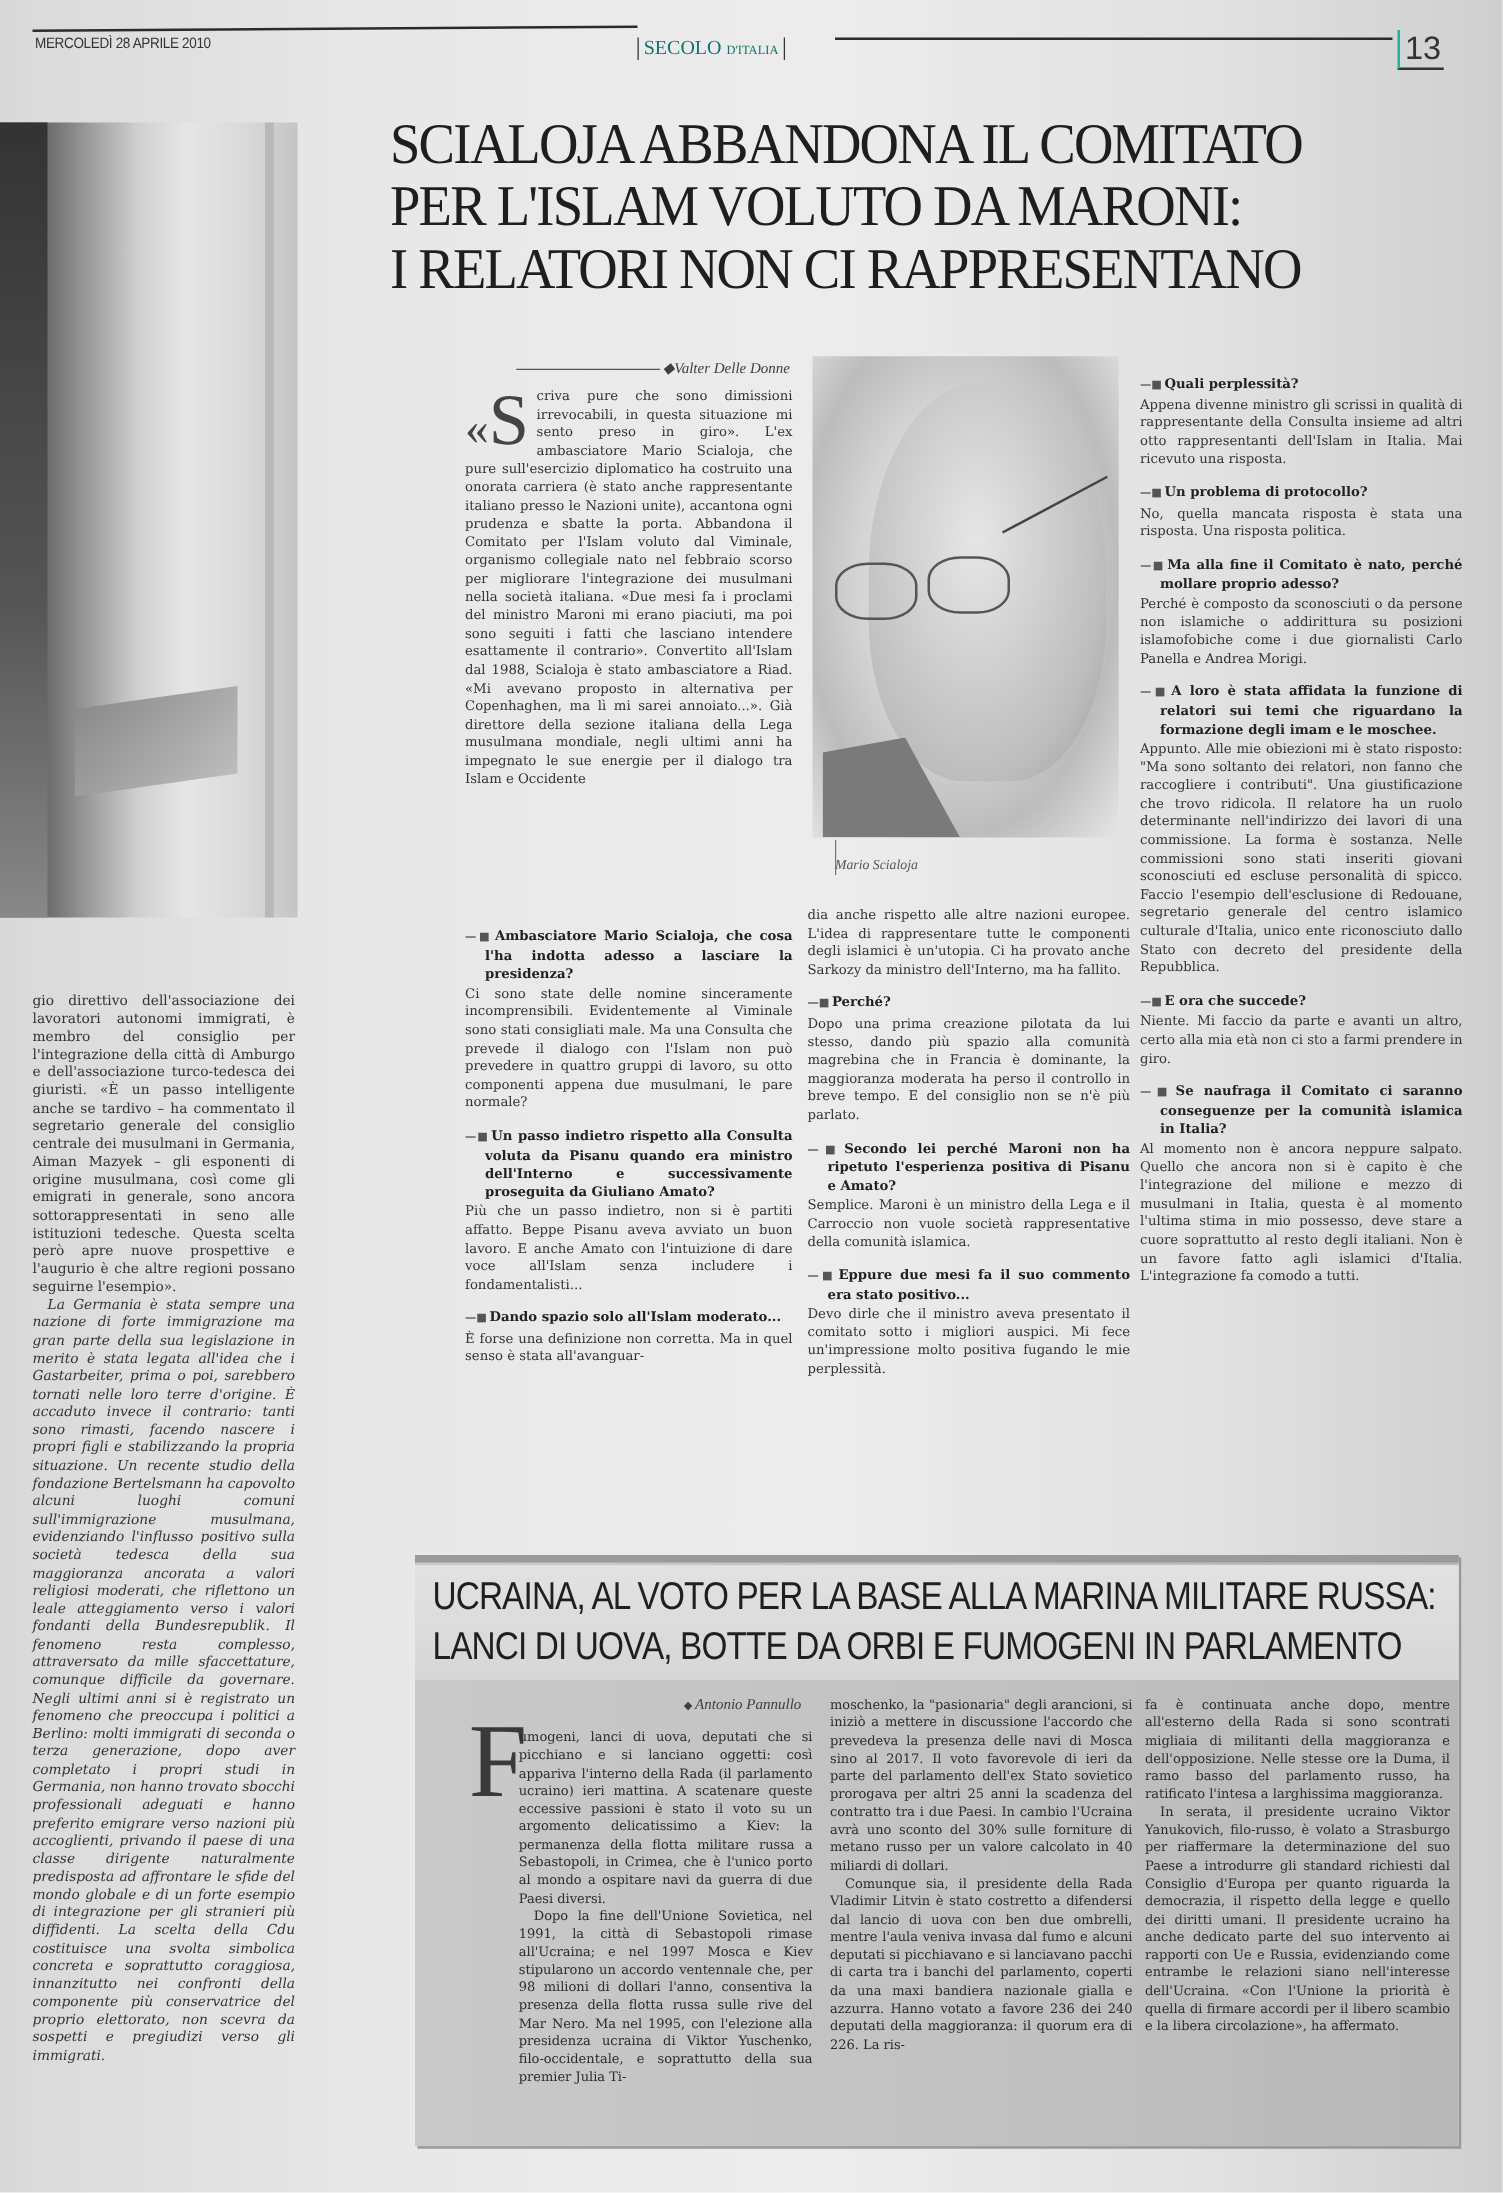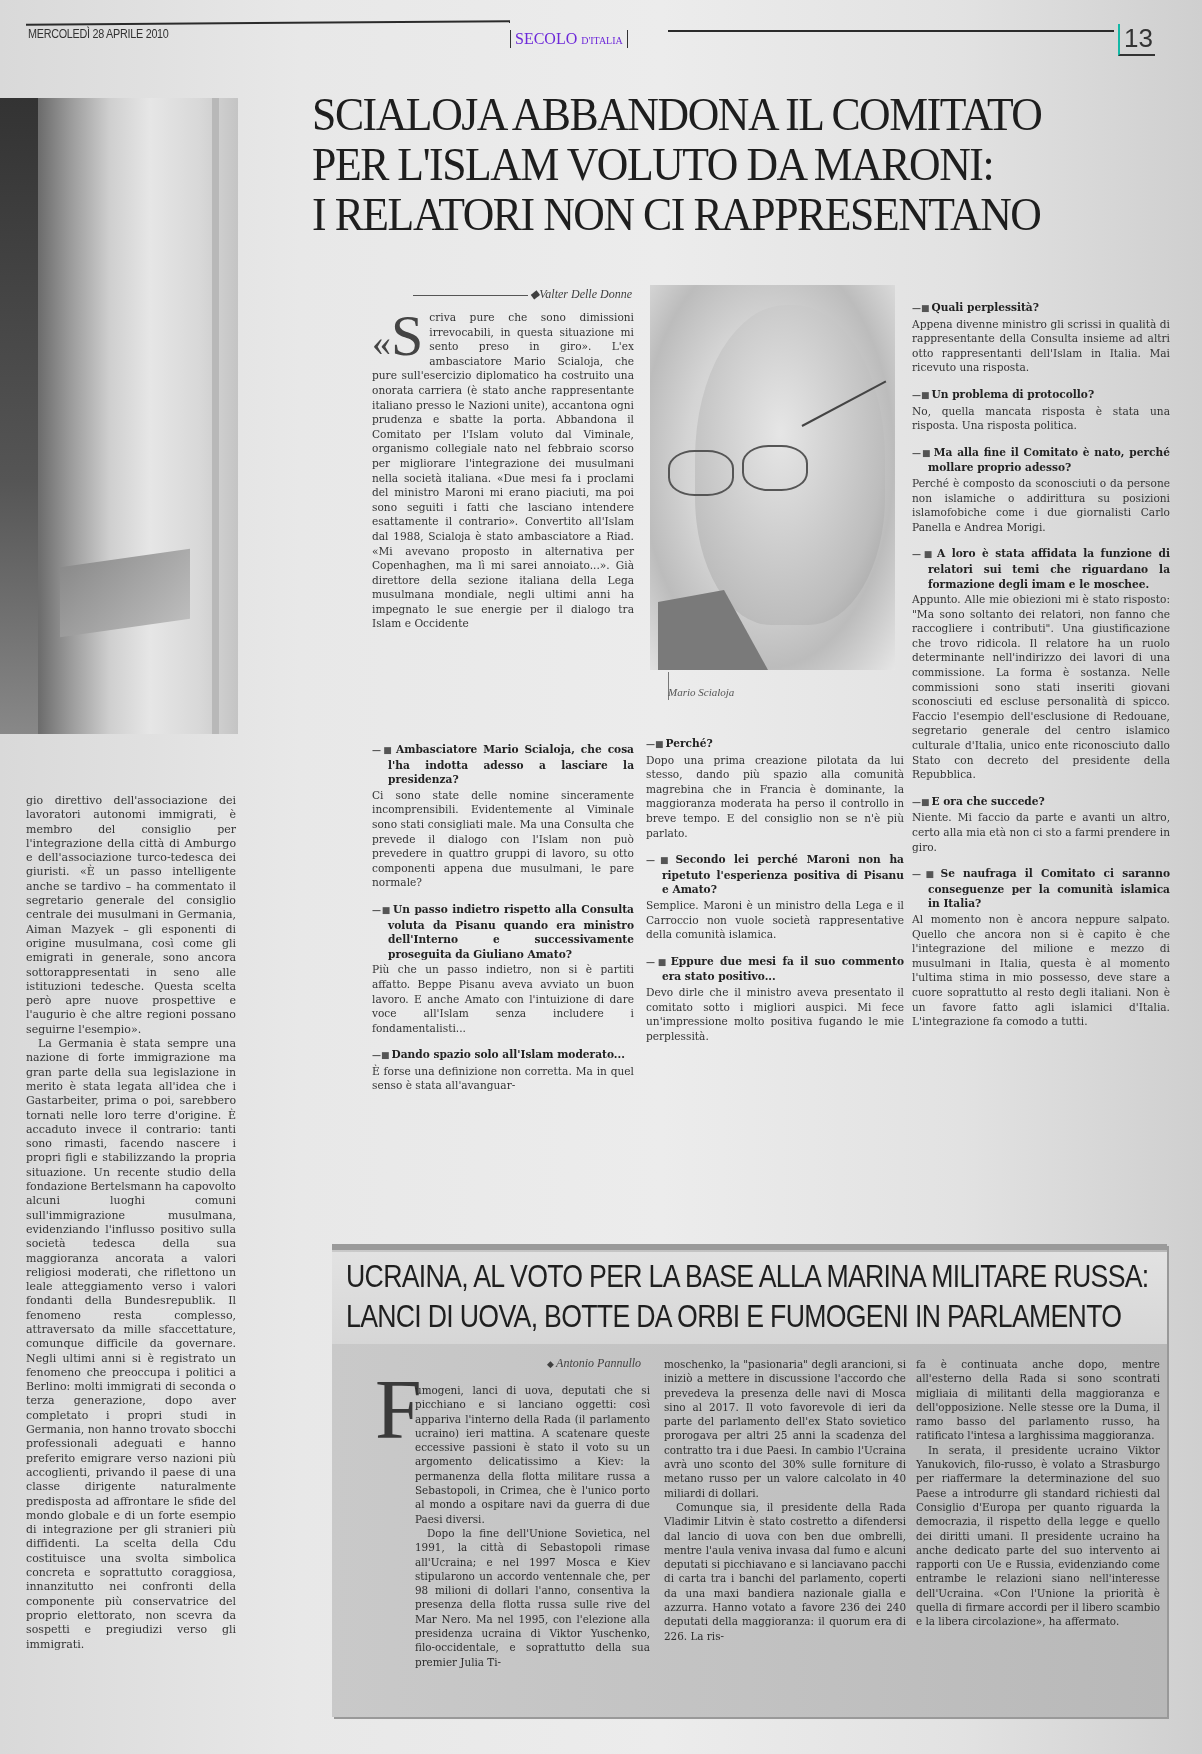--- a/index.html
+++ b/index.html
@@ -7,21 +7,21 @@
     width: 1202px; height: 1754px; overflow: hidden;
     background: linear-gradient(90deg, #d9d9d9 0%, #e8e8e8 25%, #ececec 55%, #e2e2e2 80%, #cfcfcf 100%);
     font-family: "DejaVu Serif", serif;
     color: #2a2a2a;
     position: relative;
   }
   .abs { position: absolute; }
   
   .mast-line { position: absolute; height: 2px; background: #2b2b2b; }
   #date { left: 28px; top: 27px; font-family: "Liberation Sans", sans-serif; font-size: 12px; letter-spacing: -0.3px; color: #333; transform: scaleX(0.9); transform-origin: left; }
-  #paper { left: 510px; top: 30px; font-family: "Liberation Serif", serif; font-size: 16px; color: #6d28d9; border-left: 1.5px solid #333; border-right: 1.5px solid #333; padding: 0 4px; }
+  #paper { left: 510px; top: 30px; font-family: "Liberation Serif", serif; font-size: 16px; color: #0f766e; border-left: 1.5px solid #333; border-right: 1.5px solid #333; padding: 0 4px; }
   #paper small { font-size: 10px; }
   #pagenum { left: 1118px; top: 24px; font-family: "Liberation Sans", sans-serif; font-size: 26px; color: #333; border-left: 2px solid #14b8a6; border-bottom: 2px solid #333; padding: 0 2px 2px 4px; line-height: 28px; }
   
   #left-photo { left: 0; top: 98px; width: 238px; height: 636px; background:
       linear-gradient(90deg, #5a5a5a 0px, #6e6e6e 40px, #9a9a9a 70px, #cfcfcf 110px, #e6e6e6 150px, #d8d8d8 200px, #c4c4c4 238px); }
   #left-photo .pole { position: absolute; left: 212px; top: 0; width: 7px; height: 636px; background: #b8b8b8; }
   #left-photo .dark { position: absolute; left: 0; top: 0; width: 38px; height: 636px; background: linear-gradient(180deg,#333,#555 60%,#888); }
   #left-photo .box { position: absolute; left: 60px; top: 460px; width: 130px; height: 70px; background: linear-gradient(135deg,#8a8a8a,#bdbdbd); transform: skewY(-8deg); }
   
   #headline { left: 312px; top: 90px; width: 860px; font-family: "Liberation Serif", serif; font-size: 46px; line-height: 50px; color: #1e1e1e; letter-spacing: -1.5px; transform: scaleX(0.95); transform-origin: left; }
@@ -36,21 +36,21 @@
   .col .q { font-weight: bold; color: #222; margin-top: 12px; padding-left: 16px; text-indent: -16px; }
   .col .q::before { content: "—■"; font-size: 9px; color: #555; margin-right: 2px; }
   .col .a { margin-top: 1px; }
   .dropcap { float: left; font-family: "Liberation Serif", serif; font-size: 58px; line-height: 48px; margin: 2px 6px 0 0; color: #444; }
   .dropcap .guil { font-size: 38px; }
   #col-a { left: 372px; top: 310px; width: 262px; }
   #col-b { left: 372px; top: 742px; width: 262px; }
   #col-c { left: 646px; top: 724px; width: 258px; }
   #col-d { left: 912px; top: 284px; width: 258px; }
   #col-left { left: 26px; top: 794px; width: 210px; font-size: 11px; line-height: 14.3px; }
-  #col-left p + p { text-indent: 12px; }
+  #col-left p + p { text-indent: 12px; font-style: italic; }
   
   #portrait { left: 650px; top: 285px; width: 245px; height: 385px; background: radial-gradient(ellipse at 48% 45%, #e9e9e9 0%, #d4d4d4 45%, #bcbcbc 70%, #e6e6e6 100%); overflow: hidden; }
   #portrait .face { position: absolute; left: 45px; top: 20px; width: 190px; height: 320px; border-radius: 48% 48% 40% 40%; background: radial-gradient(ellipse at 45% 40%, #e6e6e6, #bdbdbd 70%, #9d9d9d); }
   #portrait .glasses { position: absolute; left: 18px; top: 165px; width: 62px; height: 42px; border: 2px solid #555; border-radius: 40%; }
   #portrait .glasses2 { position: absolute; left: 92px; top: 160px; width: 62px; height: 42px; border: 2px solid #555; border-radius: 40%; }
   #portrait .temple { position: absolute; left: 152px; top: 140px; width: 95px; height: 2px; background: #444; transform: rotate(-28deg); transform-origin: left; }
   #portrait .jacket { position: absolute; left: 8px; top: 305px; width: 110px; height: 80px; background: #7a7a7a; clip-path: polygon(0 15%, 60% 0, 100% 100%, 0 100%); }
   #caption { left: 668px; top: 686px; font-family: "Liberation Serif", serif; font-style: italic; font-size: 11px; color: #555; }
   #caption-rule { left: 668px; top: 672px; width: 1px; height: 28px; background: #777; }
   
@@ -109,20 +109,21 @@
 <div class="col" id="col-b">
   <p class="q" style="margin-top:0">Ambasciatore Mario Scialoja, che cosa l'ha indotta adesso a lasciare la presidenza?</p>
   <p class="a">Ci sono state delle nomine sinceramente incomprensibili. Evidentemente al Viminale sono stati consigliati male. Ma una Consulta che prevede il dialogo con l'Islam non può prevedere in quattro gruppi di lavoro, su otto componenti appena due musulmani, le pare normale?</p>
   <p class="q">Un passo indietro rispetto alla Consulta voluta da Pisanu quando era ministro dell'Interno e successivamente proseguita da Giuliano Amato?</p>
   <p class="a">Più che un passo indietro, non si è partiti affatto. Beppe Pisanu aveva avviato un buon lavoro. E anche Amato con l'intuizione di dare voce all'Islam senza includere i fondamentalisti...</p>
   <p class="q">Dando spazio solo all'Islam moderato...</p>
   <p class="a">È forse una definizione non corretta. Ma in quel senso è stata all'avanguar-</p>
 </div>
 
 <div class="col" id="col-c">
+  <p class="a">dia anche rispetto alle altre nazioni europee. L'idea di rappresentare tutte le componenti degli islamici è un'utopia. Ci ha provato anche Sarkozy da ministro dell'Interno, ma ha fallito.</p>
   <p class="q">Perché?</p>
   <p class="a">Dopo una prima creazione pilotata da lui stesso, dando più spazio alla comunità magrebina che in Francia è dominante, la maggioranza moderata ha perso il controllo in breve tempo. E del consiglio non se n'è più parlato.</p>
   <p class="q">Secondo lei perché Maroni non ha ripetuto l'esperienza positiva di Pisanu e Amato?</p>
   <p class="a">Semplice. Maroni è un ministro della Lega e il Carroccio non vuole società rappresentative della comunità islamica.</p>
   <p class="q">Eppure due mesi fa il suo commento era stato positivo...</p>
   <p class="a">Devo dirle che il ministro aveva presentato il comitato sotto i migliori auspici. Mi fece un'impressione molto positiva fugando le mie perplessità.</p>
 </div>
 
 <div class="col" id="col-d">
   <p class="q" style="margin-top:16px">Quali perplessità?</p>

